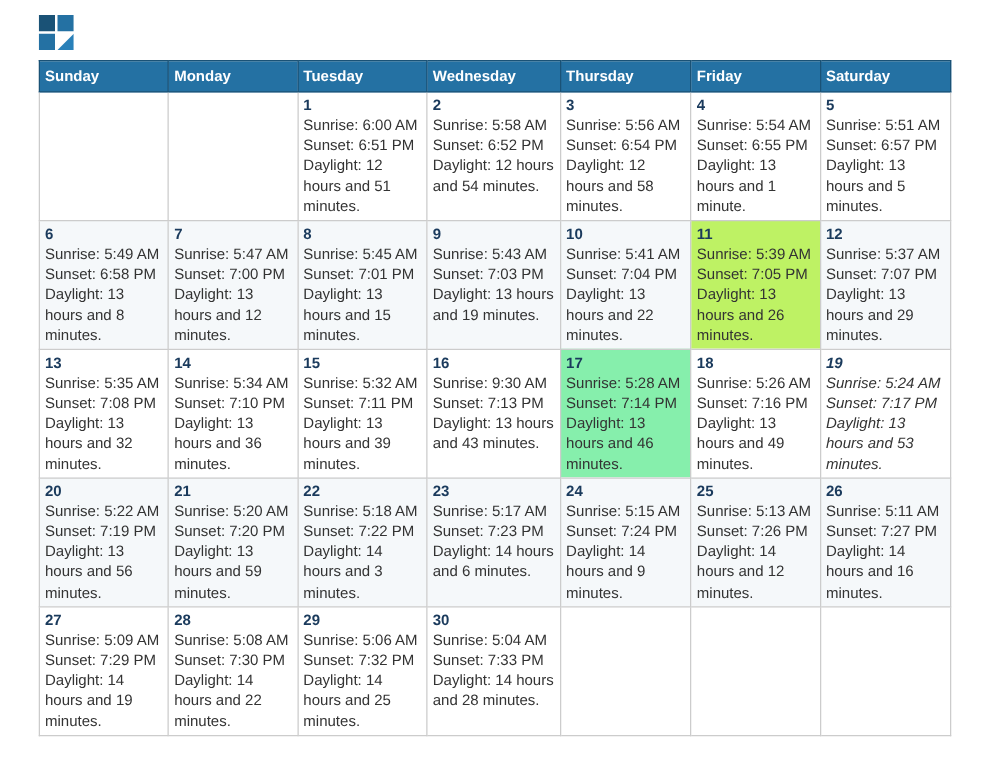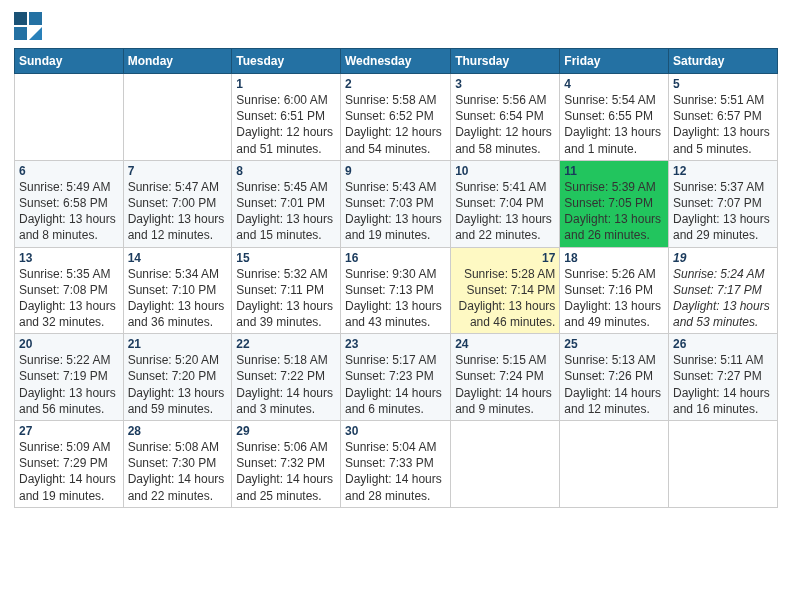--- a/index.html
+++ b/index.html
@@ -6,21 +6,21 @@
     body {
       font-family: Arial, sans-serif;
       background: #fff;
       width: 792px;
       height: 612px;
       overflow: hidden;
     }
     .page {
       width: 792px;
       height: 612px;
-      padding: 12px 14px;
+      padding: 12px 31px;
     }
     .header {
       display: flex;
       justify-content: space-between;
       align-items: flex-start;
       margin-bottom: 8px;
     }
     .logo {
       display: flex;
       align-items: center;
@@ -187,21 +187,21 @@
 Daylight: 13 hours
 and 19 minutes.</div>
           </td>
           <td style="background: rgb(245, 248, 250);">
             <span class="day-number">10</span>
             <div class="day-info">Sunrise: 5:41 AM
 Sunset: 7:04 PM
 Daylight: 13 hours
 and 22 minutes.</div>
           </td>
-          <td style="background: #22c55e; margin-left: 18px;">
+          <td style="background: #bef264; margin-left: 18px;">
             <span class="day-number">11</span>
             <div class="day-info">Sunrise: 5:39 AM
 Sunset: 7:05 PM
 Daylight: 13 hours
 and 26 minutes.</div>
           </td>
           <td style="background: rgb(245, 248, 250);">
             <span class="day-number">12</span>
             <div class="day-info">Sunrise: 5:37 AM
 Sunset: 7:07 PM
@@ -231,21 +231,21 @@
 Daylight: 13 hours
 and 39 minutes.</div>
           </td>
           <td style="background: rgb(255, 255, 255);">
             <span class="day-number">16</span>
             <div class="day-info">Sunrise: 9:30 AM
 Sunset: 7:13 PM
 Daylight: 13 hours
 and 43 minutes.</div>
           </td>
-          <td style="background: #fef9c3; text-align: right;">
+          <td style="background: #86efac;">
             <span class="day-number">17</span>
             <div class="day-info">Sunrise: 5:28 AM
 Sunset: 7:14 PM
 Daylight: 13 hours
 and 46 minutes.</div>
           </td>
           <td style="background: rgb(255, 255, 255);">
             <span class="day-number">18</span>
             <div class="day-info">Sunrise: 5:26 AM
 Sunset: 7:16 PM

